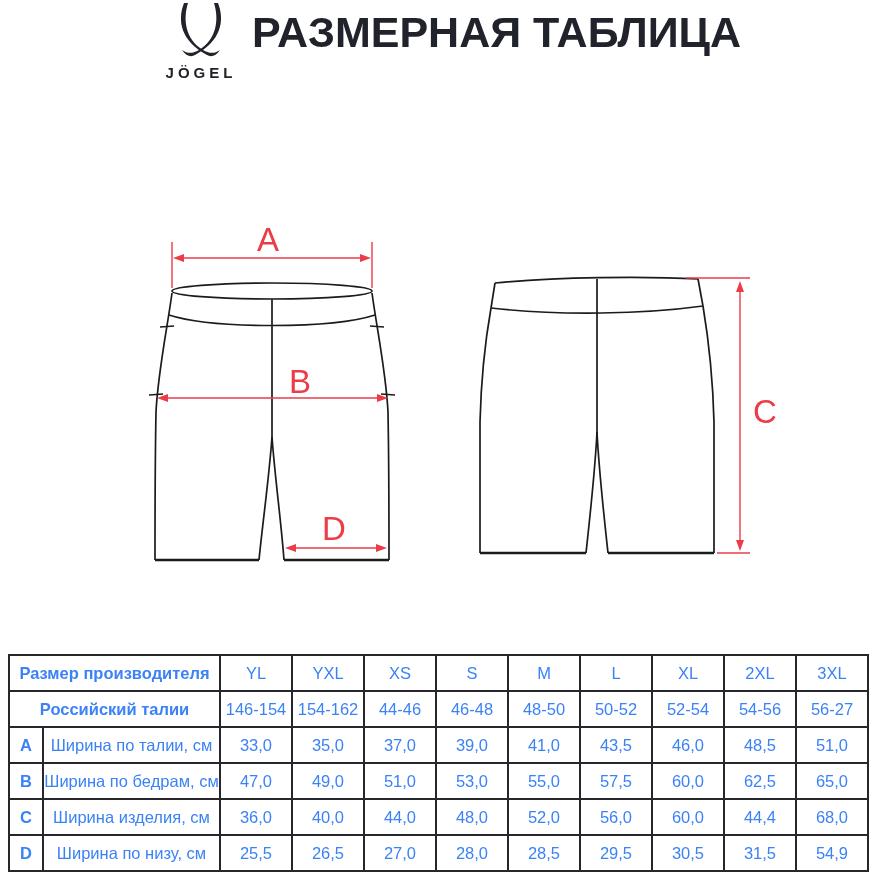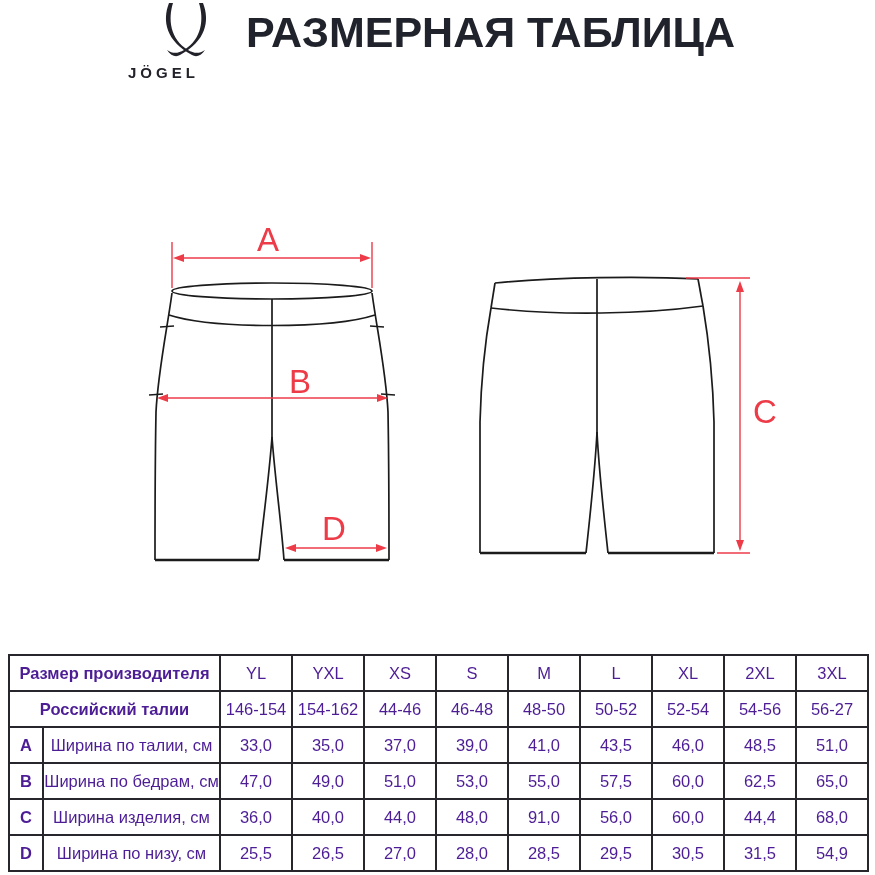--- a/index.html
+++ b/index.html
@@ -1,32 +1,32 @@
 <!DOCTYPE html>
 <html><head>
 <meta charset="utf-8">
 <style>
   html,body{margin:0;padding:0;background:#ffffff;}
   .page{position:relative;width:875px;height:875px;background:#ffffff;overflow:hidden;
         font-family:"Liberation Sans", sans-serif;}
   
-  .logo{position:absolute;left:128px;top:3px;width:116px;text-align:left;}
+  .logo{position:absolute;left:143px;top:3px;width:116px;text-align:center;}
   .logo svg{display:block;margin:0 auto;}
   .wordmark{margin-top:5px;font-size:15px;font-weight:bold;letter-spacing:4px;color:#22222a;}
-  .title{position:absolute;left:246px;top:4px;font-size:43px;line-height:56px;font-weight:bold;
+  .title{position:absolute;left:252px;top:4px;font-size:43px;line-height:56px;font-weight:bold;
          color:#20232b;letter-spacing:0px;white-space:nowrap;}
   
   .diagram{position:absolute;left:0;top:225px;}
   .garment{fill:none;stroke:#1b1b1b;stroke-width:1.7px;}
   .garment-thick{fill:none;stroke:#1b1b1b;stroke-width:2.3px;}
   .dim{fill:none;stroke-width:1.4px;}
   .dim-letter{font-family:"Liberation Sans", sans-serif;font-size:33px;}
   
   table.sizes{position:absolute;left:8px;top:654px;width:859px;border-collapse:collapse;
-              table-layout:fixed;color:#4c1d95;}
+              table-layout:fixed;color:#3b82f6;}
   table.sizes td{border:2px solid #26262c;height:34px;padding:0;text-align:center;
                  vertical-align:middle;font-size:16.5px;}
   td.head-label{font-weight:bold;font-size:17px;}
   td.letter{font-weight:bold;font-size:18px;}
   td.desc{text-align:left;padding-left:13px;font-size:16px;margin-left:40px;}
 </style>
 </head>
 <body>
 
 <div class="page">
@@ -171,21 +171,21 @@
           <td class="">62,5</td>
           <td class="">65,0</td>
         </tr>
         <tr>
           <td class="letter">C</td>
           <td class="desc">Ширина изделия, см</td>
           <td class="">36,0</td>
           <td class="">40,0</td>
           <td class="">44,0</td>
           <td class="">48,0</td>
-          <td class="">91,0</td>
+          <td class="">52,0</td>
           <td class="">56,0</td>
           <td class="">60,0</td>
           <td class="">44,4</td>
           <td class="">68,0</td>
         </tr>
         <tr>
           <td class="letter">D</td>
           <td class="desc">Ширина по низу, см</td>
           <td class="">25,5</td>
           <td class="">26,5</td>

